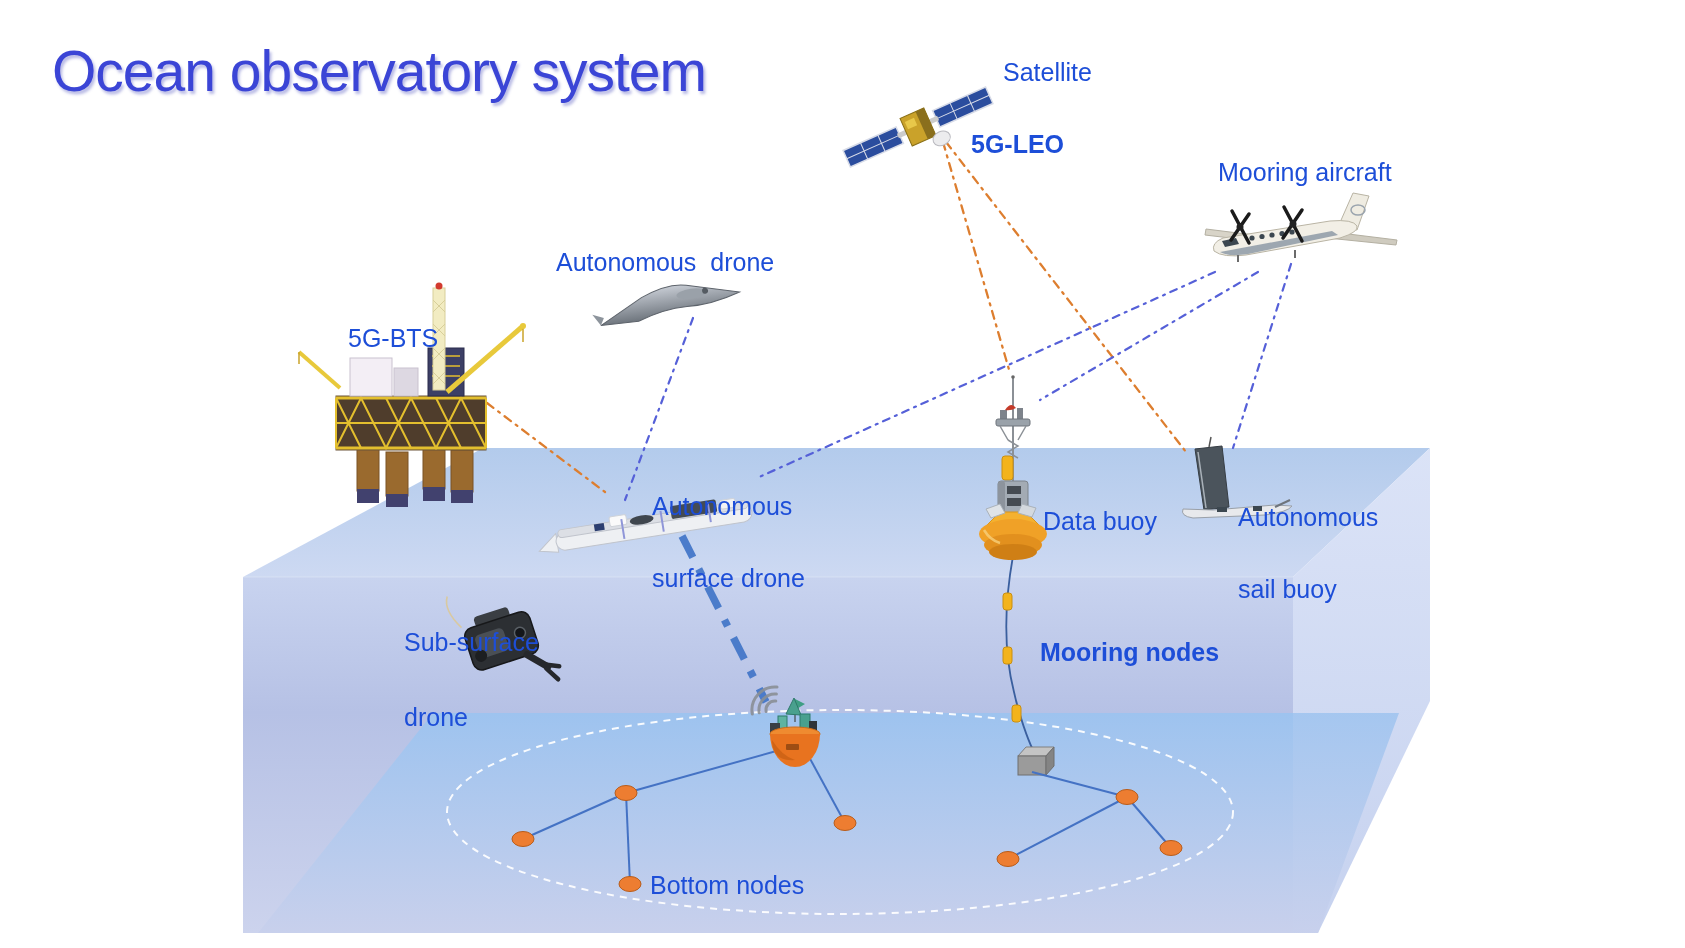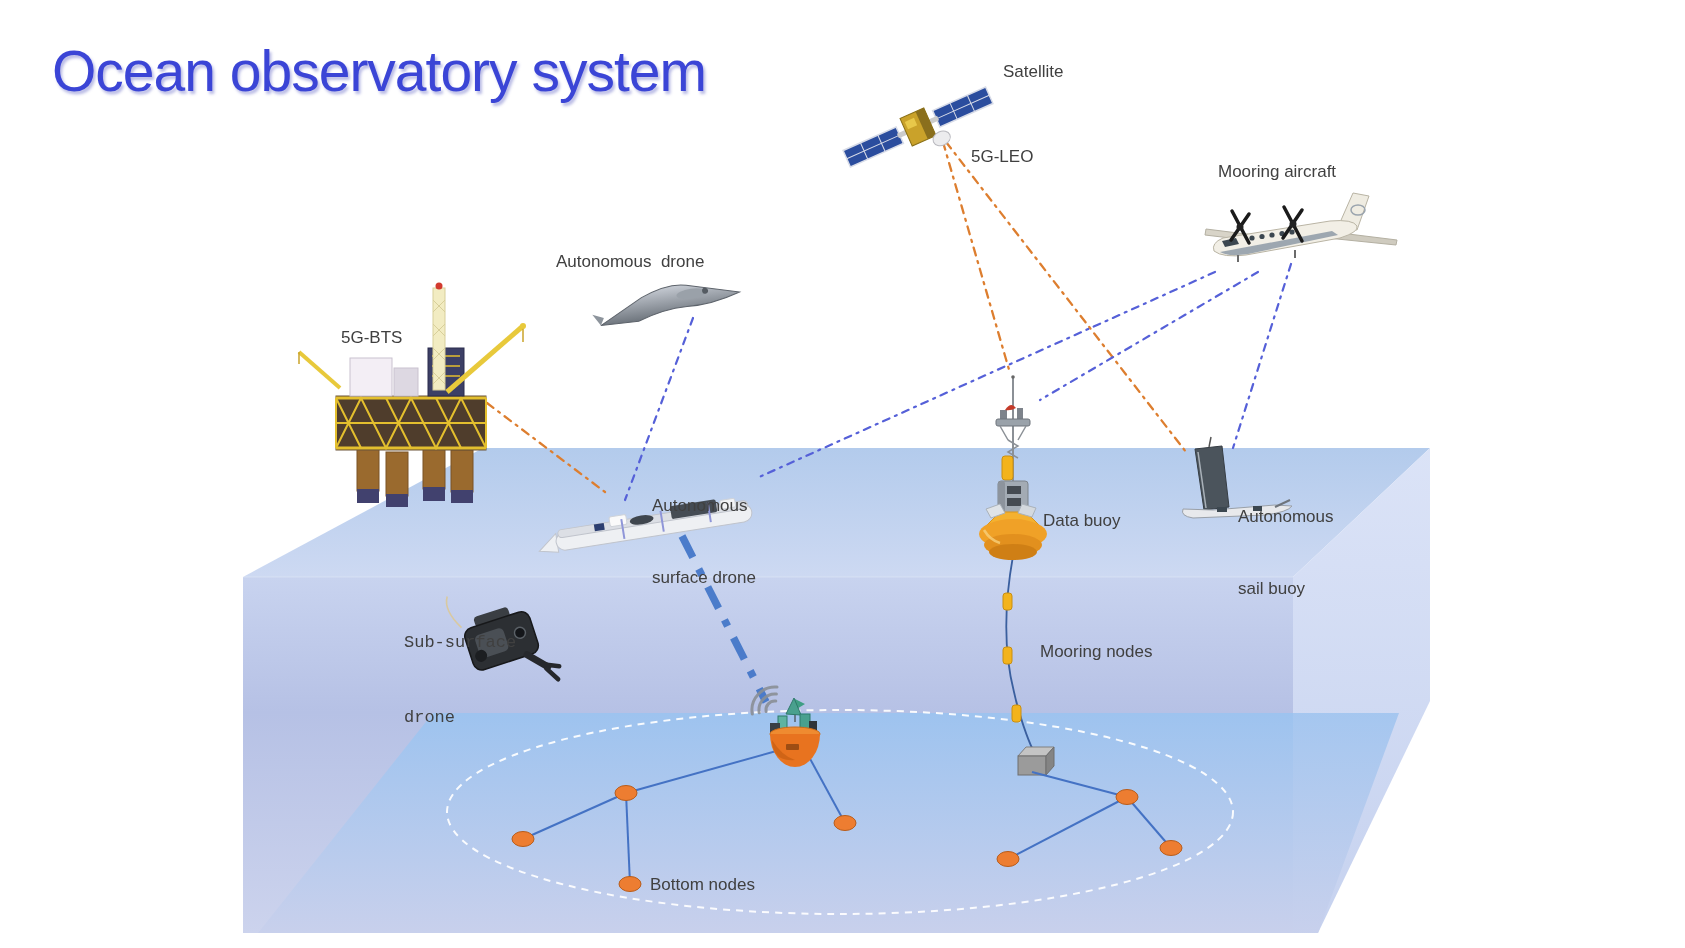--- a/index.html
+++ b/index.html
@@ -2,21 +2,21 @@
 <html><head>
 <meta charset="utf-8">
 <style>
   html,body{margin:0;padding:0;background:#fff;}
   #scene{position:relative;width:1685px;height:948px;background:#ffffff;overflow:hidden;
          font-family:"Liberation Sans",sans-serif;}
   #scene svg{position:absolute;left:0;top:0;}
   .title{position:absolute;left:52px;top:40px;font-size:57px;line-height:1.12;
          color:#3b45d6;font-weight:400;letter-spacing:-1px;
          text-shadow:2px 3px 3px rgba(80,85,190,.40);}
-  .lbl{position:absolute;font-size:17px;line-height:24px;color:#404040;white-space:pre;}
+  .lbl{position:absolute;font-size:25px;line-height:24px;color:#1d4ed8;white-space:pre;}
 </style>
 </head>
 <body>
 
 <div id="scene">
 
 <svg width="1685" height="948" viewBox="0 0 1685 948">
   <defs>
     <linearGradient id="gTop" gradientUnits="userSpaceOnUse" x1="0" y1="448" x2="0" y2="577">
       <stop offset="0" stop-color="#b3cbec"></stop>
@@ -247,40 +247,40 @@
     <path d="M-70,16 L-26,-6 Q2,-17 20,-12 L72,2 Q42,11 18,9 Q-6,8 -32,17 Z" fill="url(#gWing)" stroke="#5d636b" stroke-width="1"></path>
     <polygon points="-70,16 -77,4 -66,9" fill="#8d949c"></polygon>
     <ellipse cx="24" cy="-3" rx="15" ry="5" fill="#9aa1a9"></ellipse>
     <circle cx="38" cy="-4" r="3" fill="#555b62"></circle>
   </g>
 </svg>
 
 <div class="title">Ocean observatory system</div>
 
 <div class="lbl" style="left:1003px;top:60px;">Satellite</div>
-<div class="lbl" style="left:971px;top:145px;">5G-LEO</div>
+<div class="lbl" style="left:971px;top:132px;font-weight:bold;">5G-LEO</div>
 <div class="lbl" style="left:1218px;top:160px;">Mooring aircraft</div>
 <div class="lbl" style="left:556px;top:250px;">Autonomous  drone</div>
-<div class="lbl" style="left:341px;top:326px;">5G-BTS</div>
+<div class="lbl" style="left:348px;top:326px;">5G-BTS</div>
 
 <div class="lbl" style="left:652px;top:446px;">
   <div>Autonomous</div>
   <div>surface drone</div>
 </div>
 
 <div class="lbl" style="left:1043px;top:473px;margin-top:36px;">Data buoy</div>
 
 <div class="lbl" style="left:1238px;top:457px;">
   <div>Autonomous</div>
   <div>sail buoy</div>
 </div>
 
-<div class="lbl" style="left:404px;top:580px;line-height:25px;font-family:Liberation Mono, monospace;">
+<div class="lbl" style="left:404px;top:580px;line-height:25px;">
   <div>Sub-surface</div>
   <div>drone</div>
 </div>
 
-<div class="lbl" style="left:1040px;top:640px;">Mooring nodes</div>
+<div class="lbl" style="left:1040px;top:640px;font-weight:bold;">Mooring nodes</div>
 
 
 <div class="lbl" style="left:650px;top:873px;">Bottom nodes</div>
 
 </div>
 
 </body></html>

